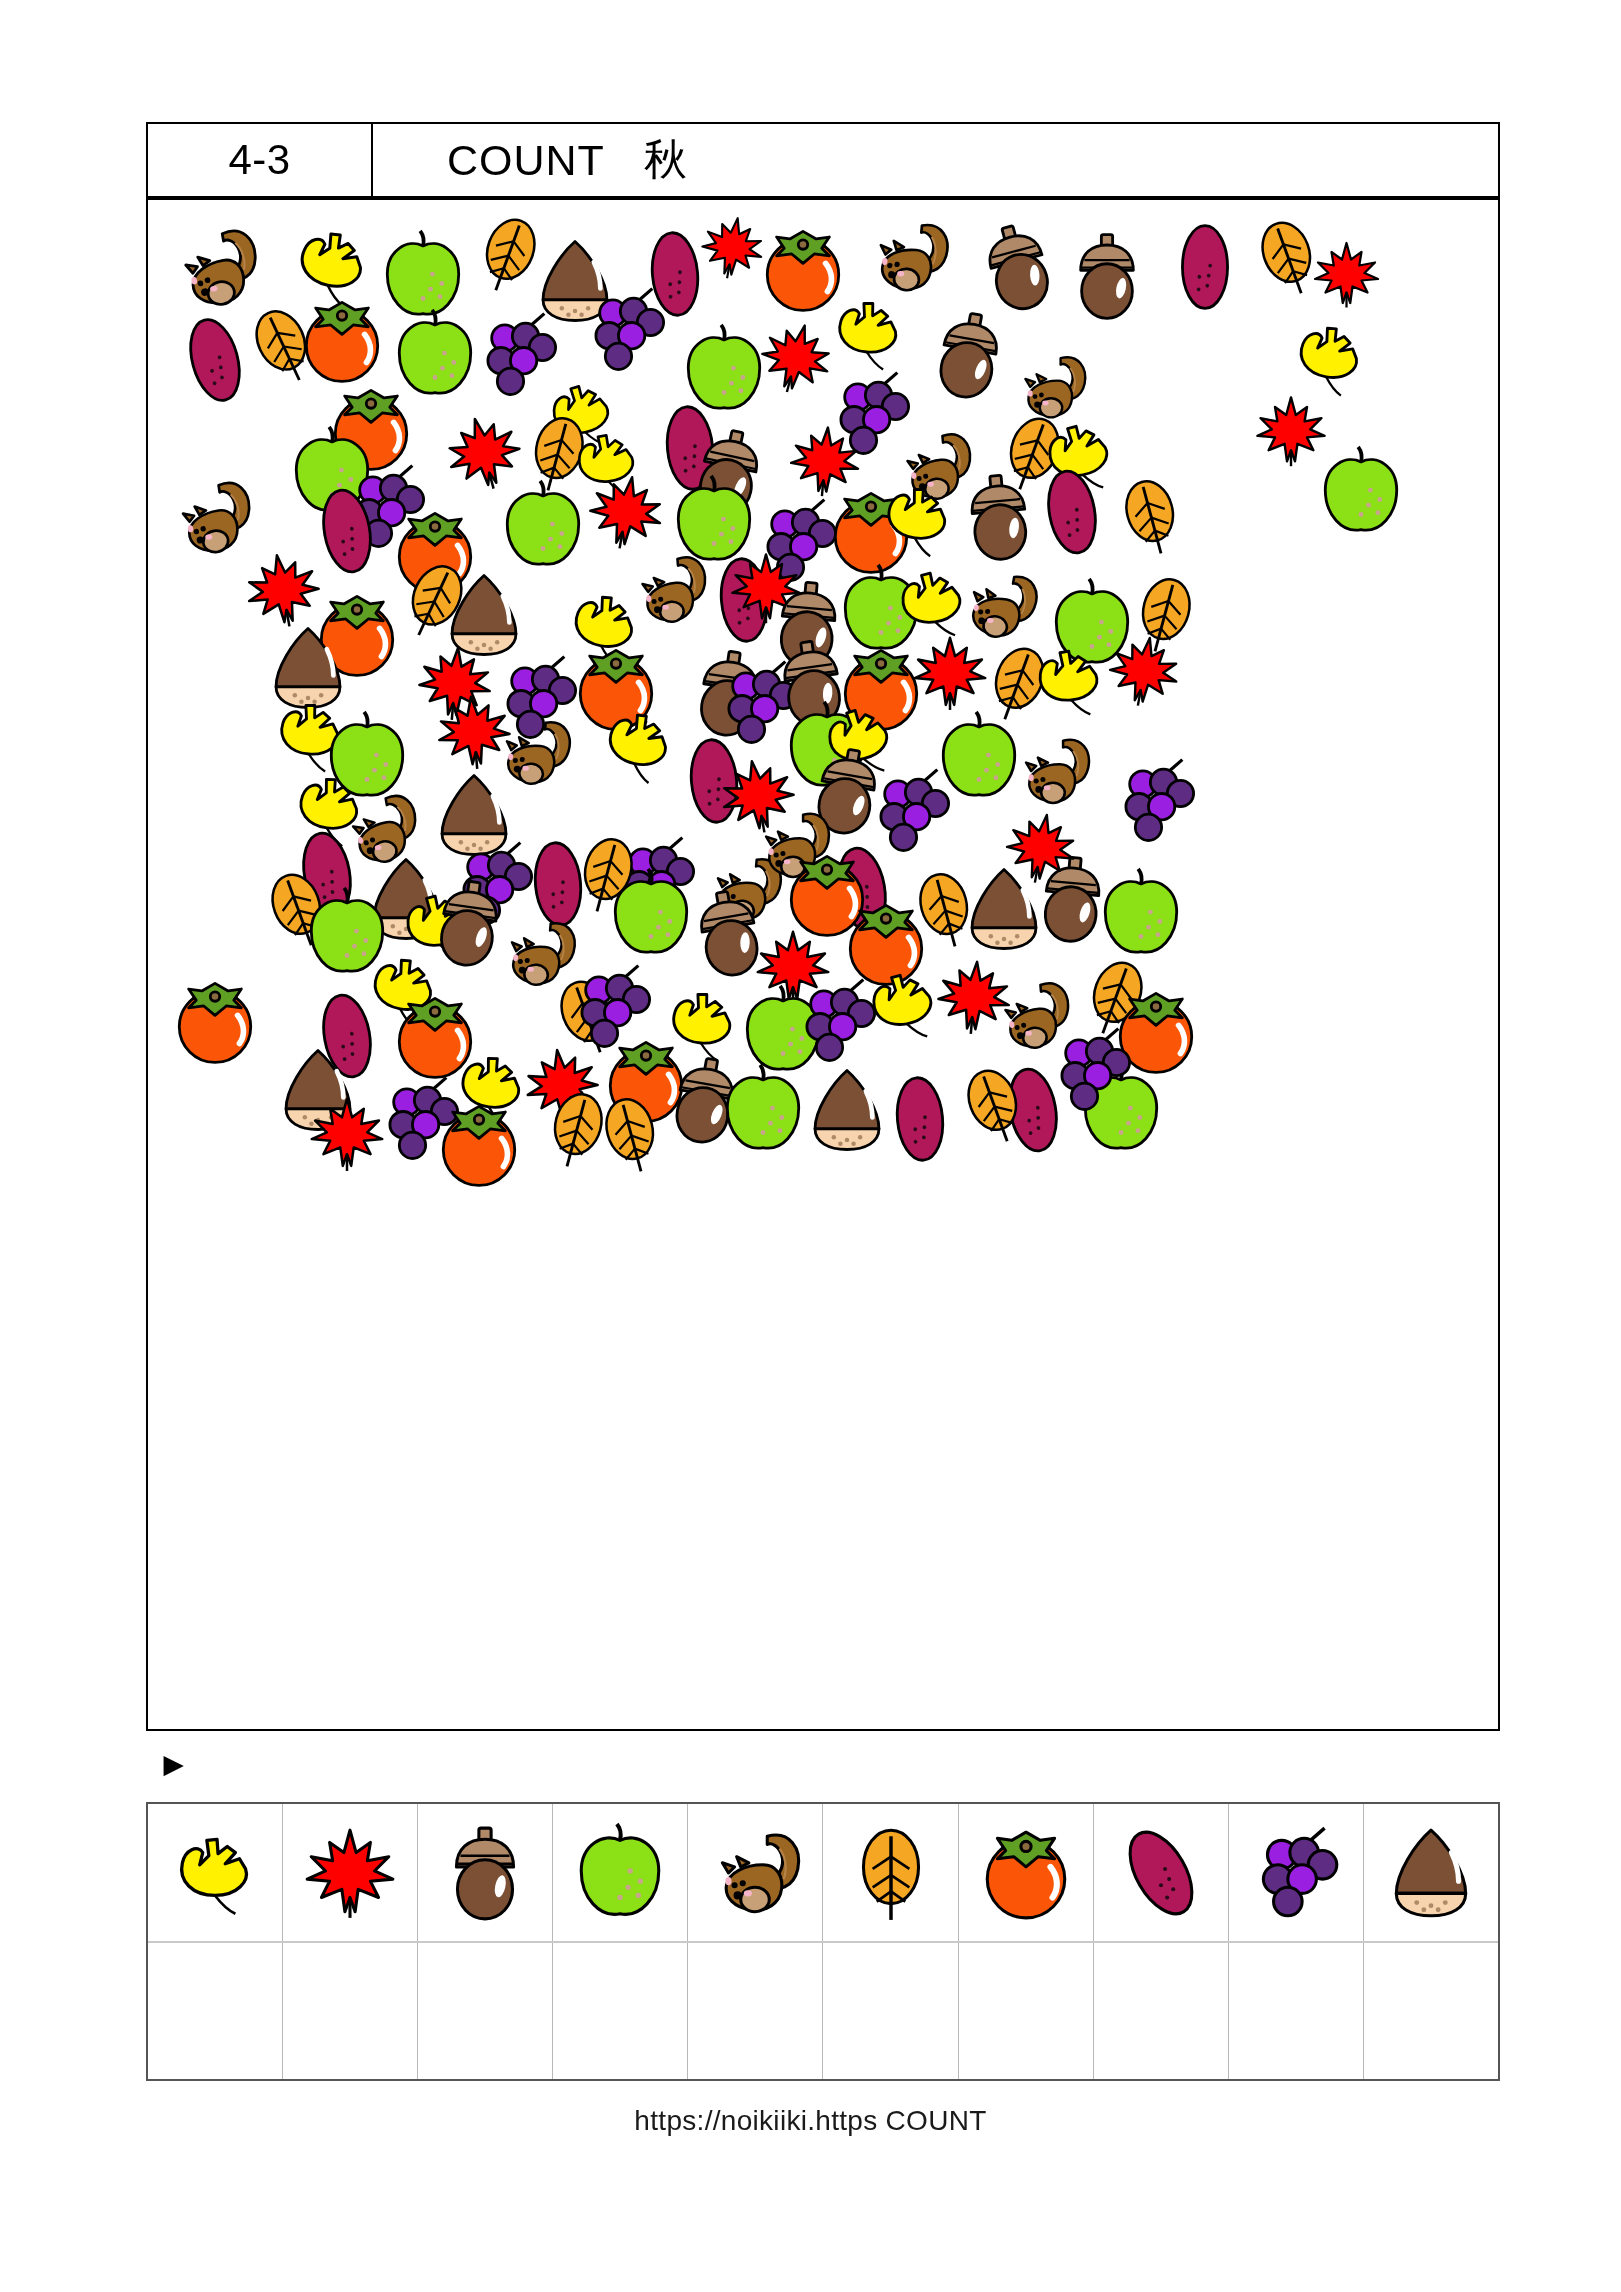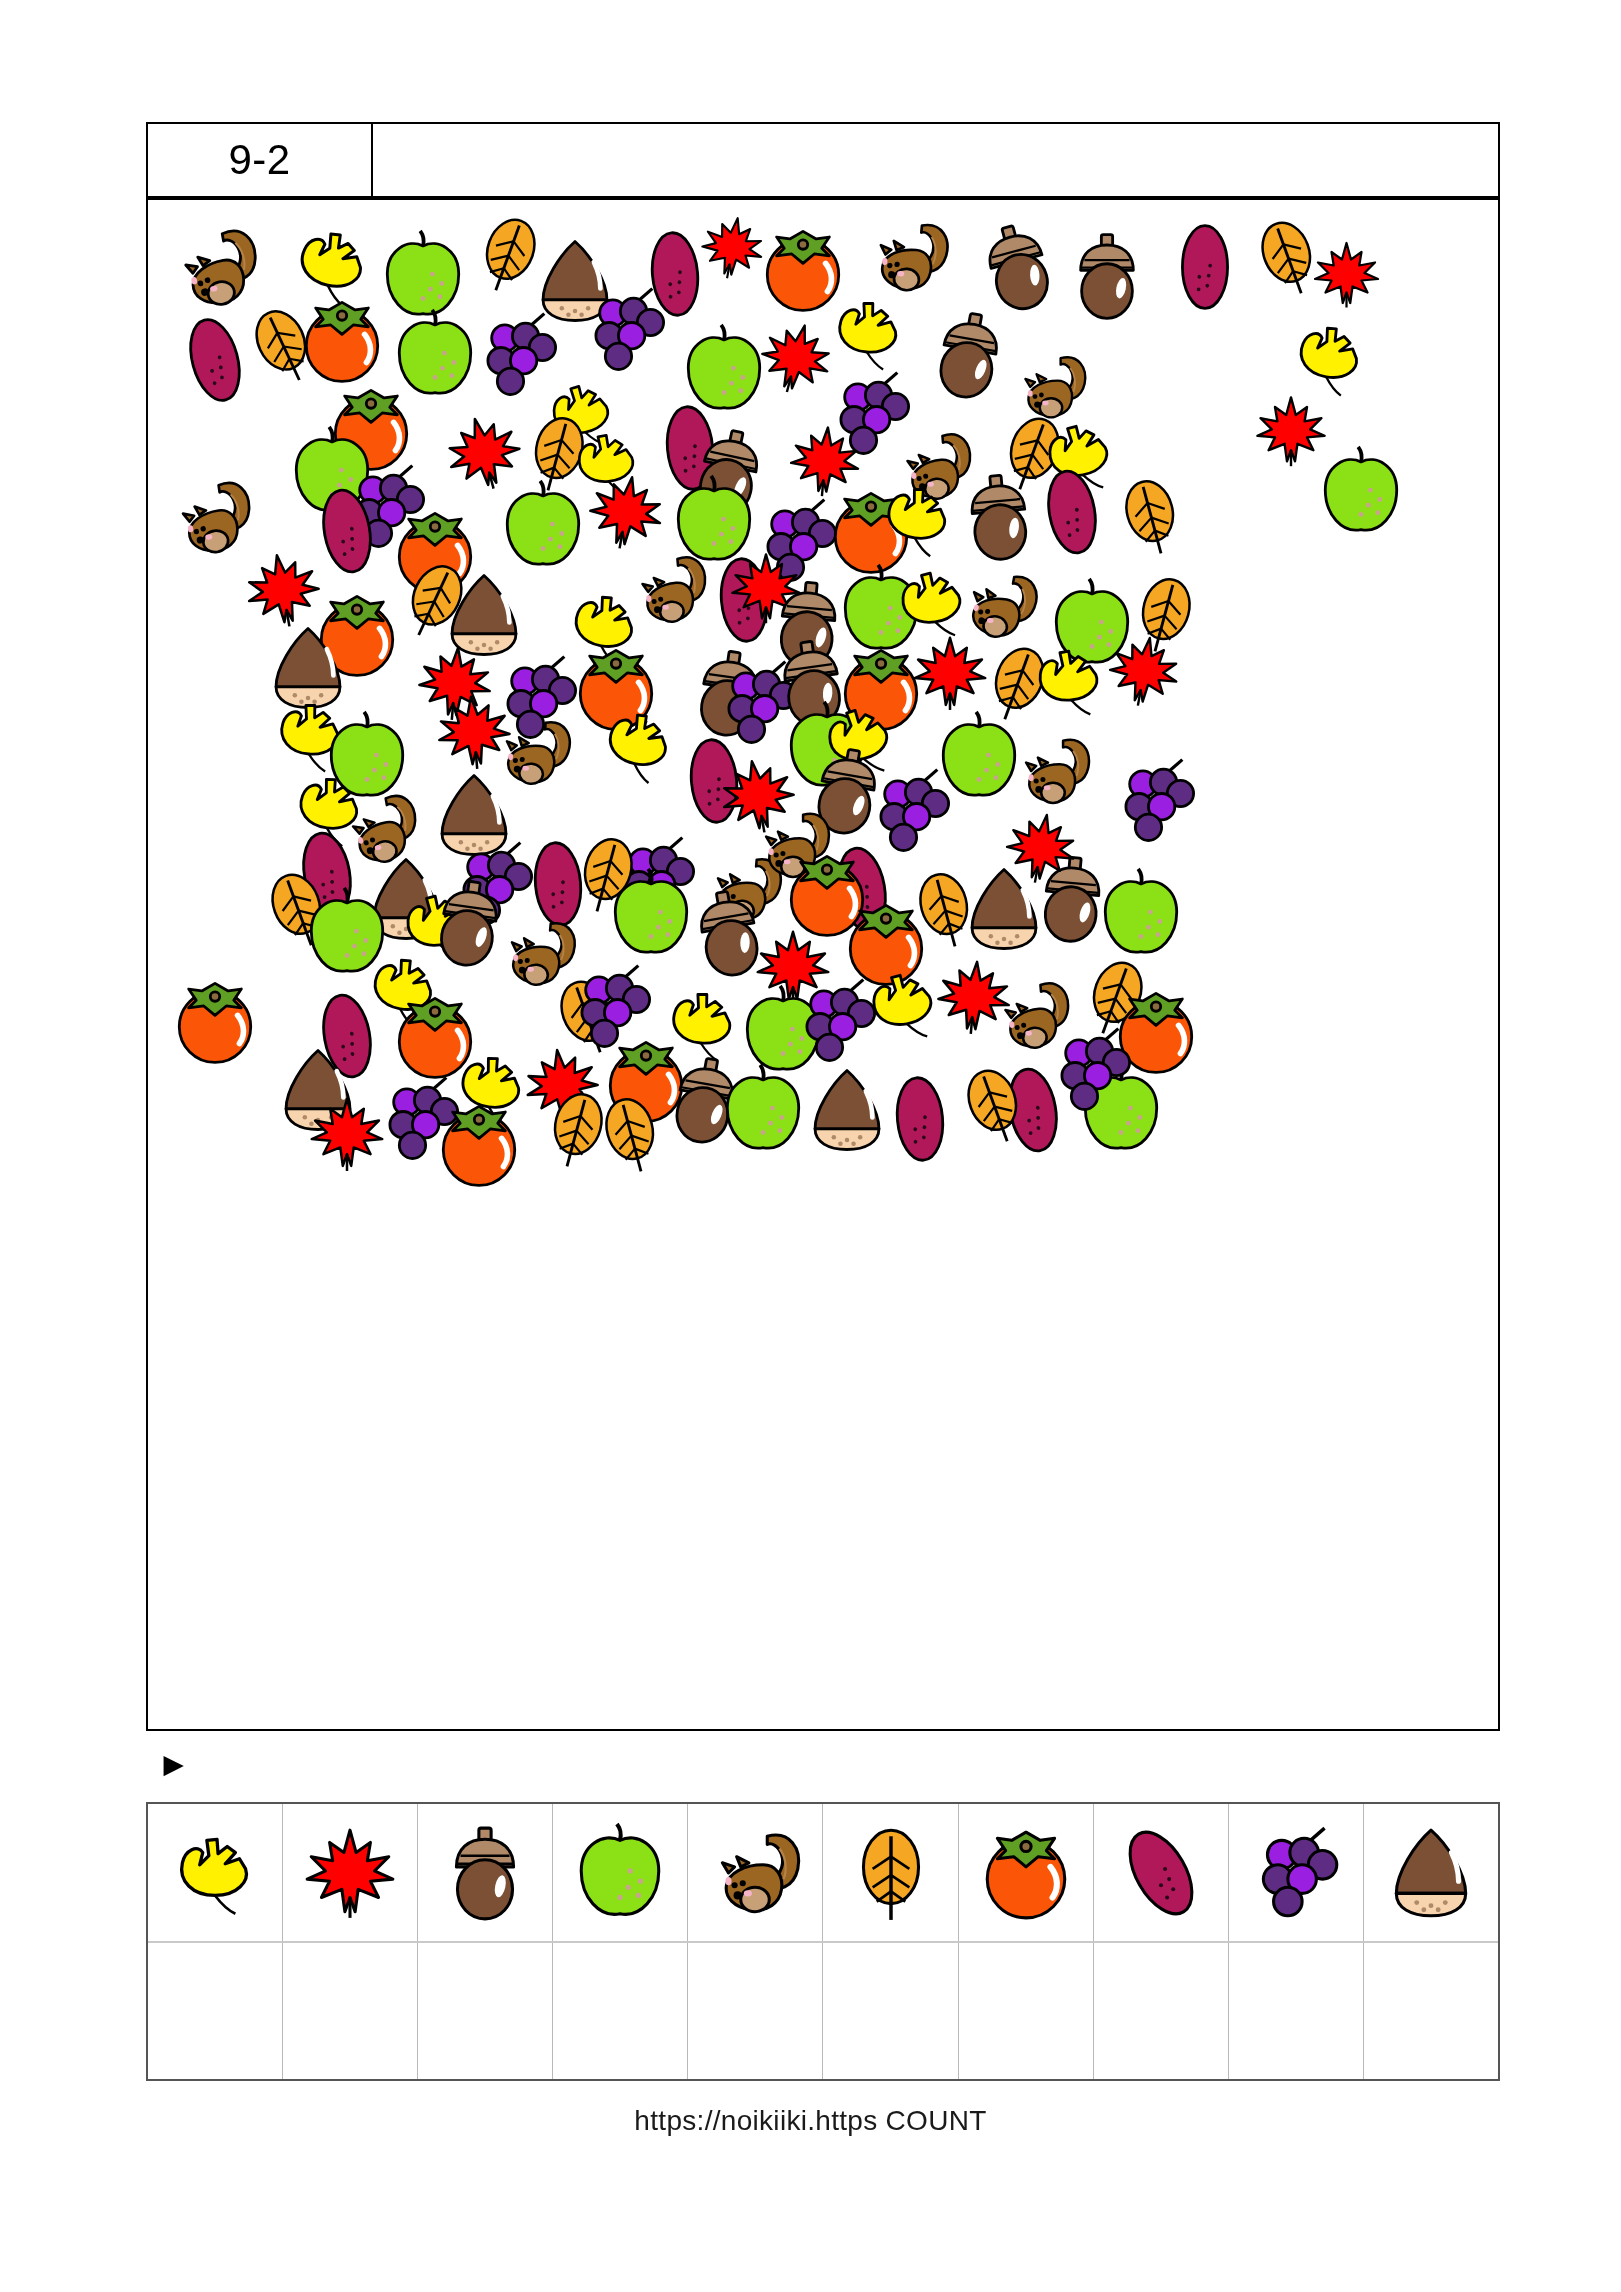--- a/index.html
+++ b/index.html
@@ -141,21 +141,25 @@
     font-size: 28px;
     color: #1a1a1a;
     letter-spacing: 0.3px;
   }
 </style>
 </head>
 <body>
 
 <div id="header-table">
   <div id="header-code-cell">
-    <span id="header-code-text">9-2</span>
+    <span id="header-code-text">4-3</span>
+  </div>
+  <div id="header-title-cell">
+    <span id="header-title-text">COUNT</span>
+    <span id="header-title-sub">秋</span>
   </div>
 </div>
 
 <div id="puzzle-board">
     <div class="sprite" style="left: 21.6px; top: 21.6px; width: 94px; height: 94px; transform: rotate(-10deg);">
       <svg width="94" height="94" viewBox="0 0 100 100" preserveAspectRatio="xMidYMid meet">
         <g stroke="#000000" stroke-width="3" stroke-linejoin="round">
           <path d="M62 14 C84 8 96 26 92 46 C88 64 72 70 62 60 C72 56 80 44 76 32 C73 23 66 20 62 22 Z" fill="#9B6522"></path>
           <path d="M58 42 C70 42 78 52 76 66 C74 80 62 88 46 86 C30 84 20 74 22 62 C24 50 40 42 58 42 Z" fill="#9B6522"></path>
           <path d="M24 50 L18 40 L30 44 Z" fill="#9B6522"></path>

